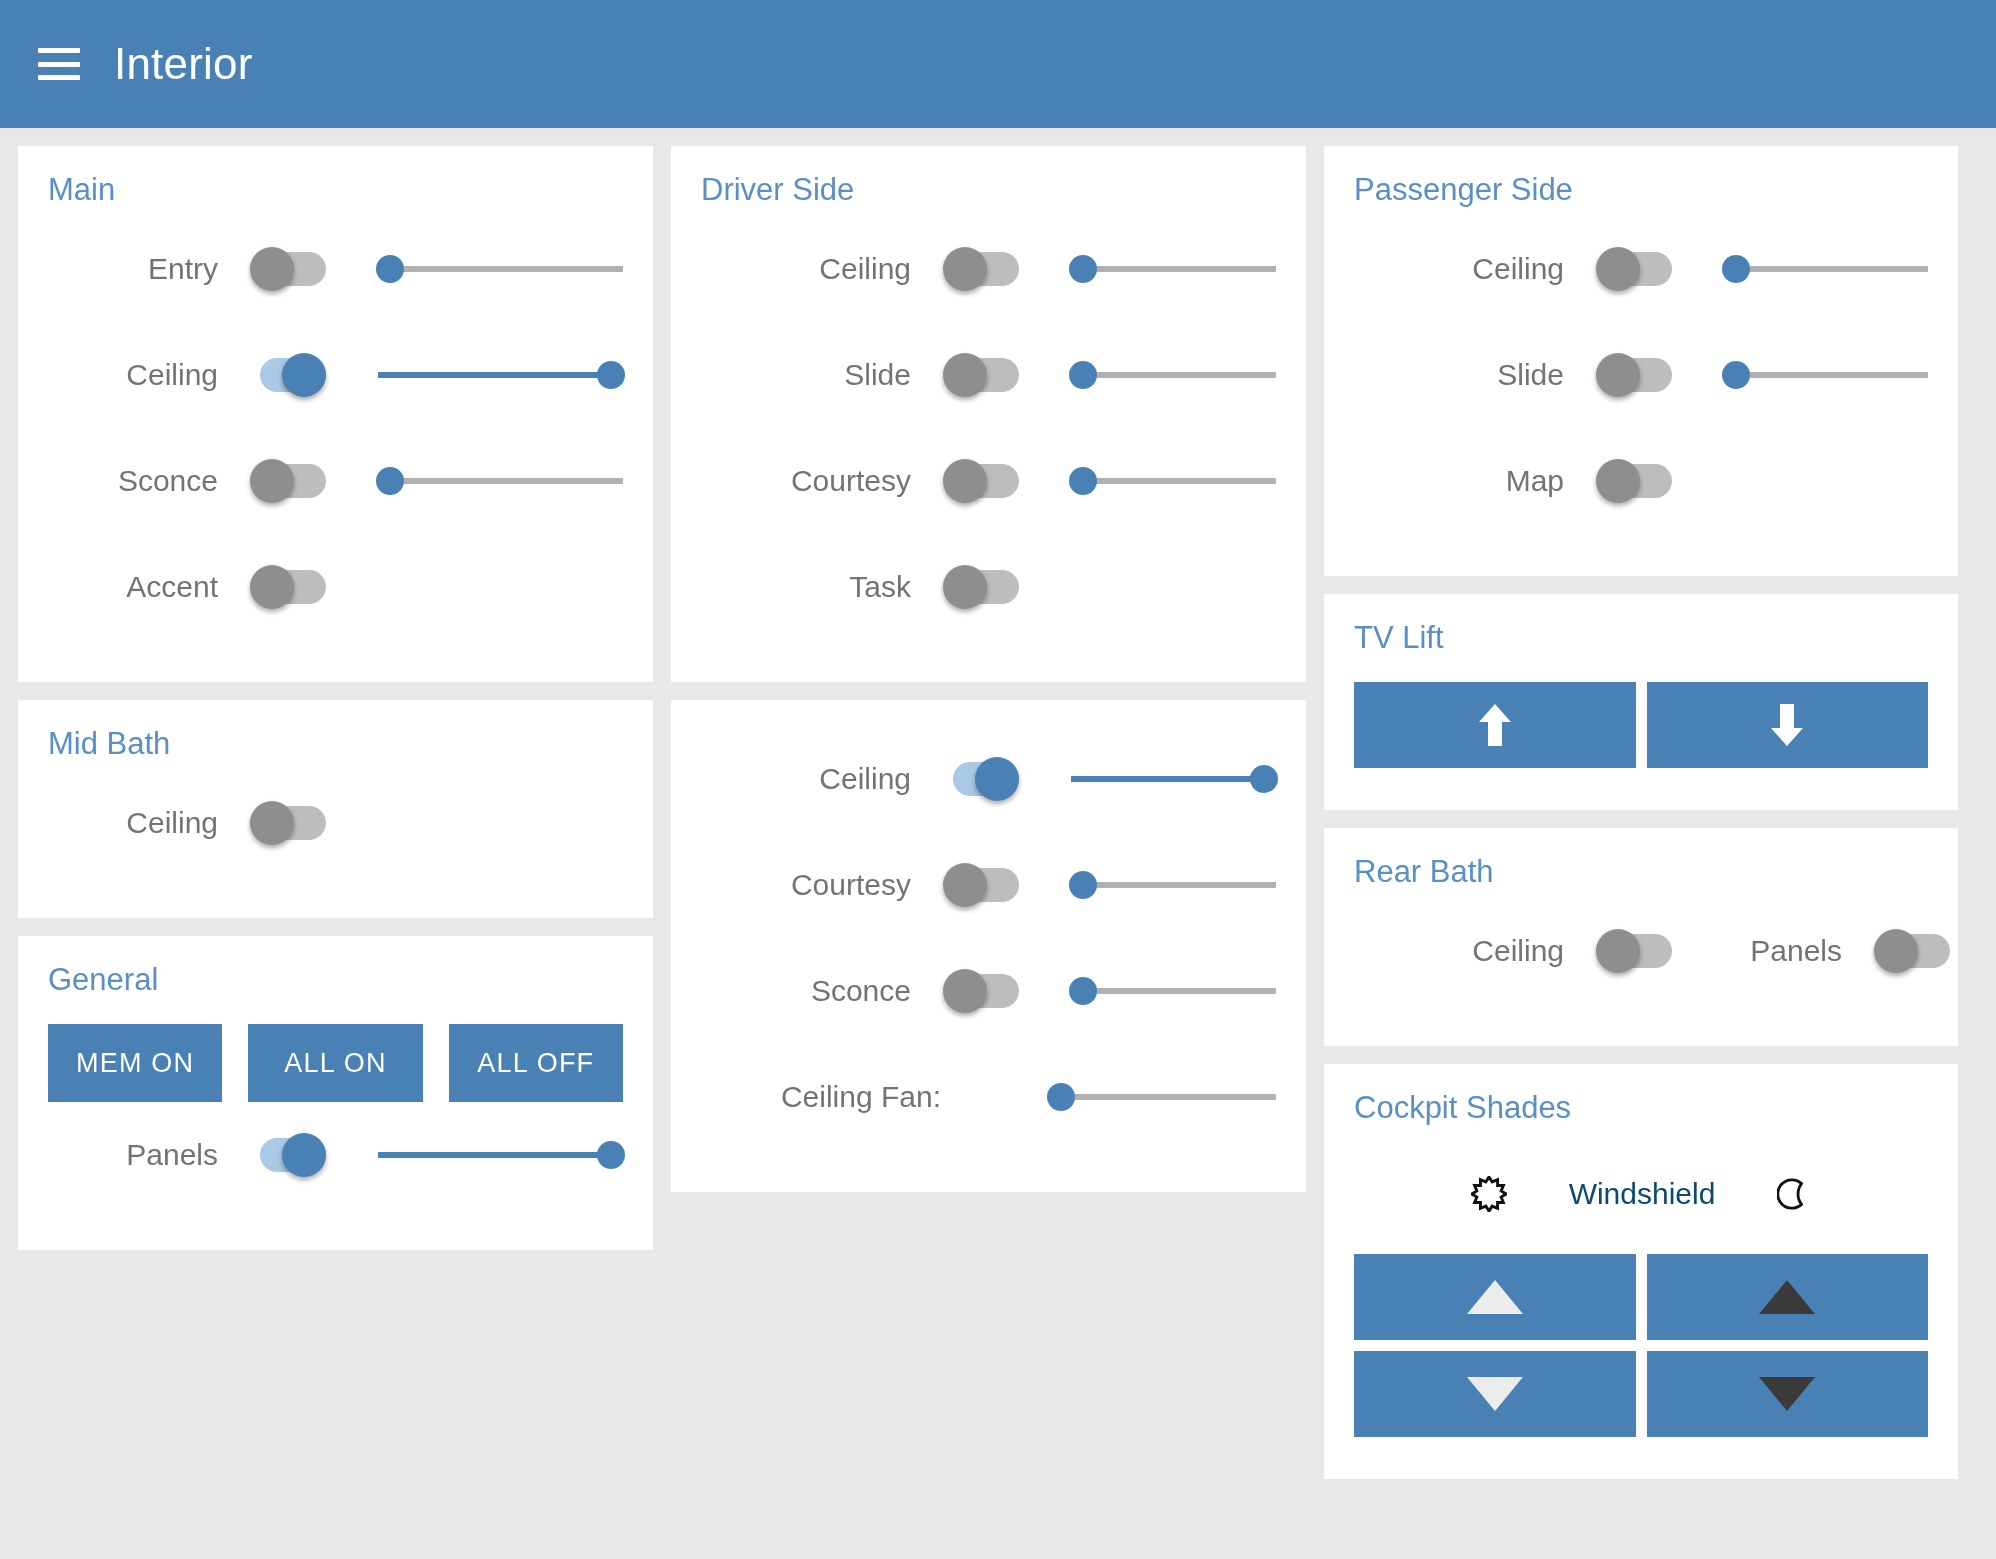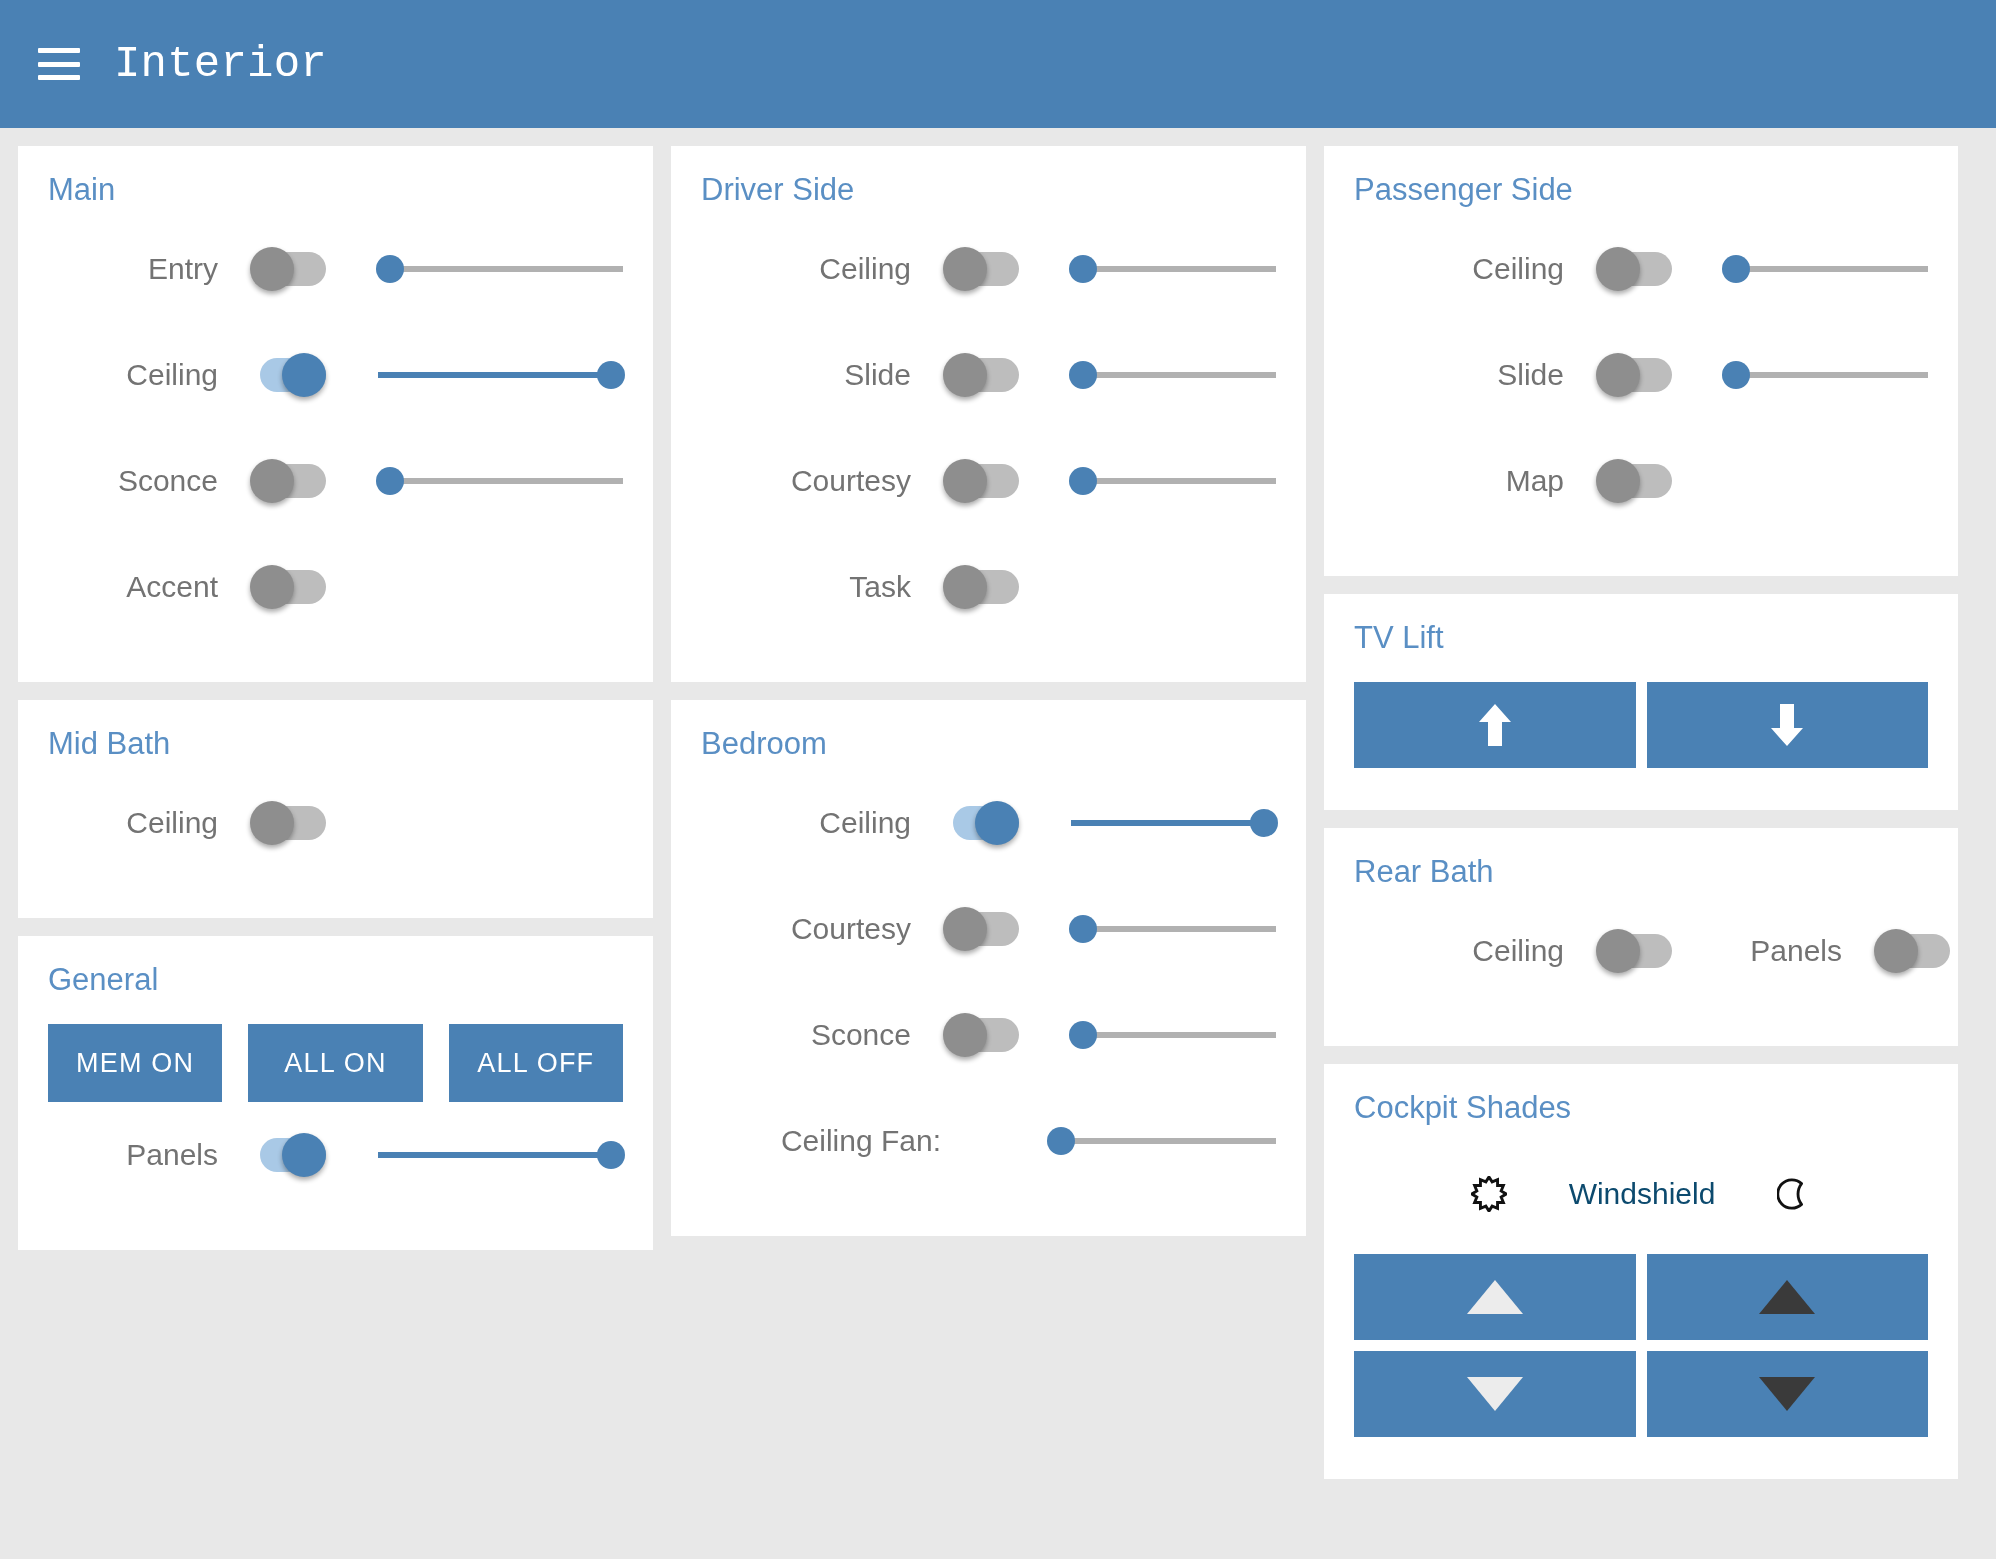--- a/index.html
+++ b/index.html
@@ -11,21 +11,20 @@
   }
 
   
   .appbar {
     height: 128px;
     background: #4a81b4;
     display: flex;
     align-items: center;
     padding-left: 38px;
     gap: 34px;
-    font-family: Liberation Mono, monospace;
   }
   .hamburger { width: 42px; height: 32px; display: flex; flex-direction: column;
                justify-content: space-between; cursor: pointer; }
   .hamburger span { display: block; height: 5px; background: #ffffff; border-radius: 1px; }
   .appbar-title { color: #ffffff; font-size: 44px; font-weight: 400; letter-spacing: .2px; }
 
   
   .board {
     display: flex;
     gap: 18px;
@@ -302,21 +301,20 @@
         <div class="row-label lbl-w-200">Task</div>
         <div class="toggle">
           <div class="track"></div>
           <div class="knob"></div>
         </div>
         <div class="spacer-flex"></div>
       </div>
     </div>
 
     <div class="card">
-      <div class="card-title">Bedroom</div>
 
       <div class="row">
         <div class="row-label lbl-w-200">Ceiling</div>
         <div class="toggle on">
           <div class="track"></div>
           <div class="knob"></div>
         </div>
         <div class="slider max">
           <div class="strack"></div>
           <div class="sfill"></div>

